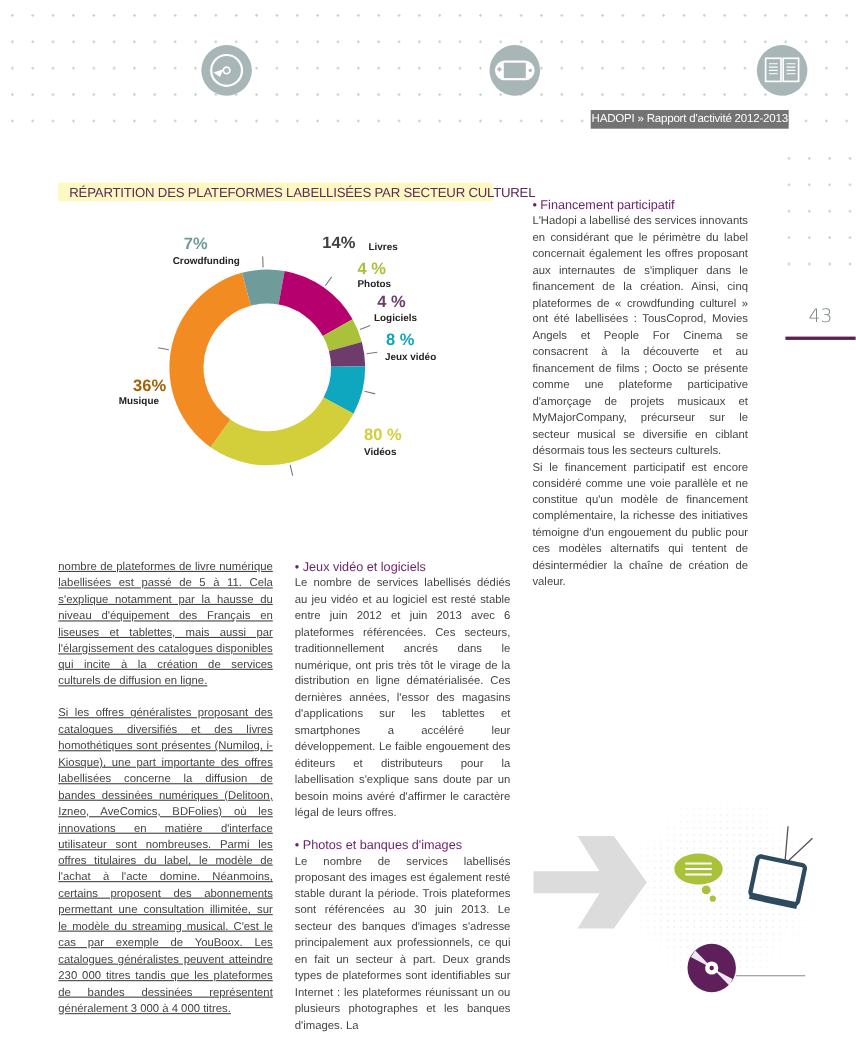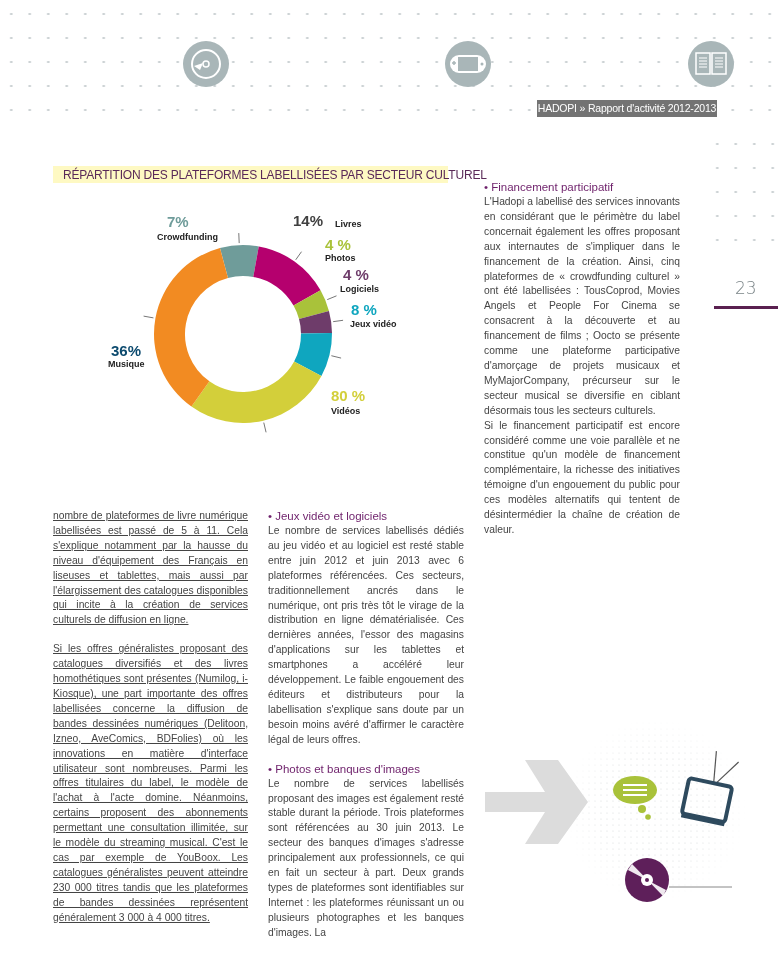--- a/index.html
+++ b/index.html
@@ -49,21 +49,21 @@
 </div>
 <div class="round-icon" style="left:688px;top:41px;">
   <svg width="34" height="26" viewBox="0 0 34 26">
       <rect x="2" y="2" width="14" height="21" fill="none" stroke="#fff" stroke-width="1.5"></rect>
       <rect x="18" y="2" width="14" height="21" fill="none" stroke="#fff" stroke-width="1.5"></rect>
       <path d="M5 7h8M5 10h8M5 13h8M5 16h8M21 7h8M21 10h8M21 13h8M21 16h8" stroke="#fff" stroke-width="1"></path>
     </svg>
 </div>
 
 <div class="header-bar">HADOPI » Rapport d'activité 2012-2013</div>
-<div class="page-num">23</div>
+<div class="page-num">43</div>
 <div class="page-rule"></div>
 
 <div class="chart-title">
   <div class="box"></div>
   <span>RÉPARTITION DES PLATEFORMES LABELLISÉES PAR SECTEUR CULTUREL</span>
 </div>
 
 <svg class="donut" id="donut" width="470" height="470">
     <path d="M219.96510498587566 248.03260146027293 A89 89 0 0 1 258.7605418884429 246.40659089073748 L253.27091493853584 276.916654737784 A58 58 0 0 0 227.98849538405378 277.97630207523406 Z" fill="#6f9c9a"></path>
     <line x1="239.18931551064284" y1="243.0798224610039" x2="238.77055897335083" y2="233.0885941600153" stroke="#777" stroke-width="1"></line>
@@ -86,21 +86,21 @@
 <div class="pct" style="left:293px;top:212px;color:#404040;">14%</div>
 <div class="lbl" style="left:295px;top:219px;padding-left:40px;">Livres</div>
 <div class="pct" style="left:325px;top:236px;color:#a9c23a;">4 %</div>
 <div class="lbl" style="left:325px;top:253px;">Photos</div>
 <div class="pct" style="left:343px;top:266px;color:#6e3c6a;">4 %</div>
 <div class="lbl" style="left:340px;top:284px;">Logiciels</div>
 <div class="pct" style="left:351px;top:301px;color:#0fa6bf;">8 %</div>
 <div class="lbl" style="left:350px;top:319px;">Jeux vidéo</div>
 <div class="pct" style="left:331px;top:387px;color:#d3cf3a;">80 %</div>
 <div class="lbl" style="left:331px;top:406px;">Vidéos</div>
-<div class="pct" style="left:111px;top:342px;color:#0c4a6e;">36%</div>
+<div class="pct" style="left:121px;top:342px;color:#a16207;">36%</div>
 <div class="lbl" style="left:108px;top:359px;">Musique</div>
 
 <div class="col" style="left:53px;top:509px;width:195px;text-decoration:underline;">
   <p>nombre de plateformes de livre numérique labellisées est passé de 5 à 11. Cela s'explique notamment par la hausse du niveau d'équipement des Français en liseuses et tablettes, mais aussi par l'élargissement des catalogues disponibles qui incite à la création de services culturels de diffusion en ligne.</p>
   <div class="gap"></div>
   <p>Si les offres généralistes proposant des catalogues diversifiés et des livres homothétiques sont présentes (Numilog, i-Kiosque), une part importante des offres labellisées concerne la diffusion de bandes dessinées numériques (Delitoon, Izneo, AveComics, BDFolies) où les innovations en matière d'interface utilisateur sont nombreuses. Parmi les offres titulaires du label, le modèle de l'achat à l'acte domine. Néanmoins, certains proposent des abonnements permettant une consultation illimitée, sur le modèle du streaming musical. C'est le cas par exemple de YouBoox. Les catalogues généralistes peuvent atteindre 230 000 titres tandis que les plateformes de bandes dessinées représentent généralement 3 000 à 4 000 titres.</p>
 </div>
 
 <div class="col" style="left:268px;top:509px;width:196px;">
   <div class="sub">• Jeux vidéo et logiciels</div>

